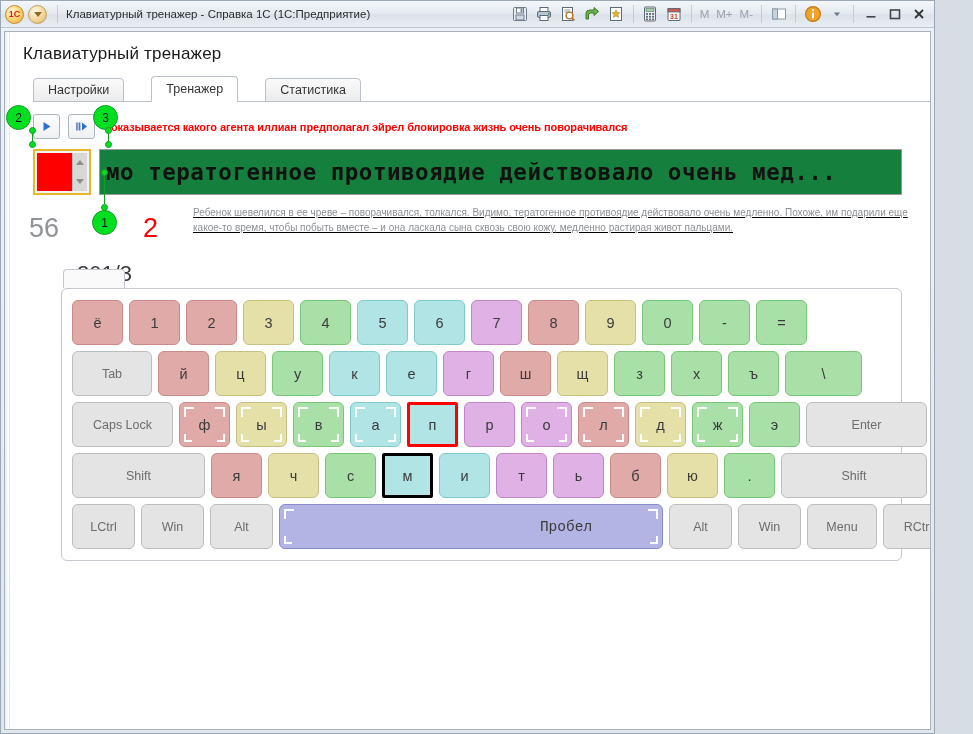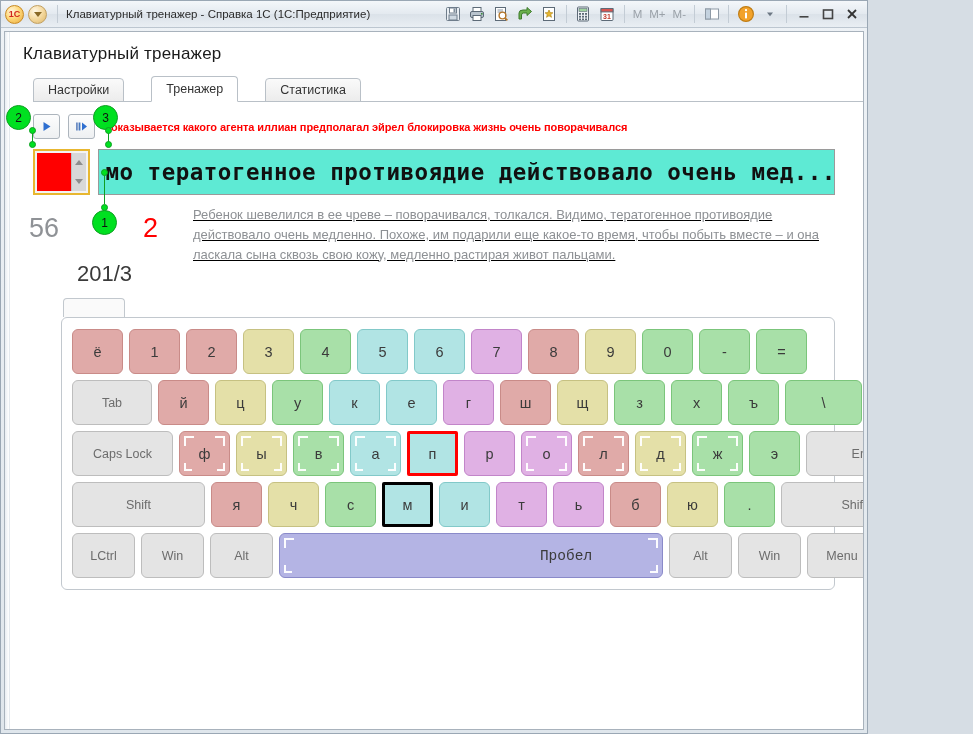--- a/index.html
+++ b/index.html
@@ -8,21 +8,21 @@
     width: 973px; height: 734px;
     font-family: "Liberation Sans", sans-serif;
     background: #d6dde4;
     overflow: hidden;
   }
 
   
   #window {
     position: absolute;
     left: 0; top: 0;
-    width: 868px; height: 734px;
+    width: 935px; height: 734px;
     background: linear-gradient(to bottom, #eef2f6 0%, #dfe6ec 100%);
     border: 1px solid #9aa7b4;
     display: flex;
     flex-direction: column;
   }
 
   
   #titlebar {
     height: 27px;
     flex: 0 0 27px;
@@ -206,21 +206,21 @@
     display: flex; align-items: center; justify-content: center;
   }
   .arr-up { width:0;height:0;border-left:4px solid transparent;border-right:4px solid transparent;border-bottom:5px solid #8d8d8d; }
   .arr-dn { width:0;height:0;border-left:4px solid transparent;border-right:4px solid transparent;border-top:5px solid #8d8d8d; }
 
   #typeline {
     flex: 1 1 auto;
     margin-left: 8px; margin-right: 28px;
     height: 46px;
     border: 1px solid #9a9a9a;
-    background: #5eead4;
+    background: #15803d;
     display: flex; align-items: center;
     padding: 0 6px;
     overflow: hidden;
   }
   #typeline span {
     font-family: "DejaVu Sans Mono", monospace;
     font-size: 22.5px;
     font-weight: bold;
     color: #111;
     white-space: nowrap;
@@ -238,21 +238,21 @@
     position: absolute; left: 110px; top: 8px;
     font-size: 27px; color: #ff0000;
   }
   #stat-progress {
     position: absolute; left: 44px; top: 56px;
     font-size: 22px; color: #3a3a3a;
   }
   #paratext {
     flex: 1 1 auto;
     padding-right: 13px;
-    font-size: 13px;
+    font-size: 10px;
     line-height: 1.52;
     color: #8d9094;
   }
 
   
   #kbdwrap { position: relative; margin: 34px 0 0 0; padding: 0 28px 0 28px; }
   #kbd-minitab {
     width: 62px; height: 19px;
     border: 1px solid #c2c8ce;
     border-bottom: none;

